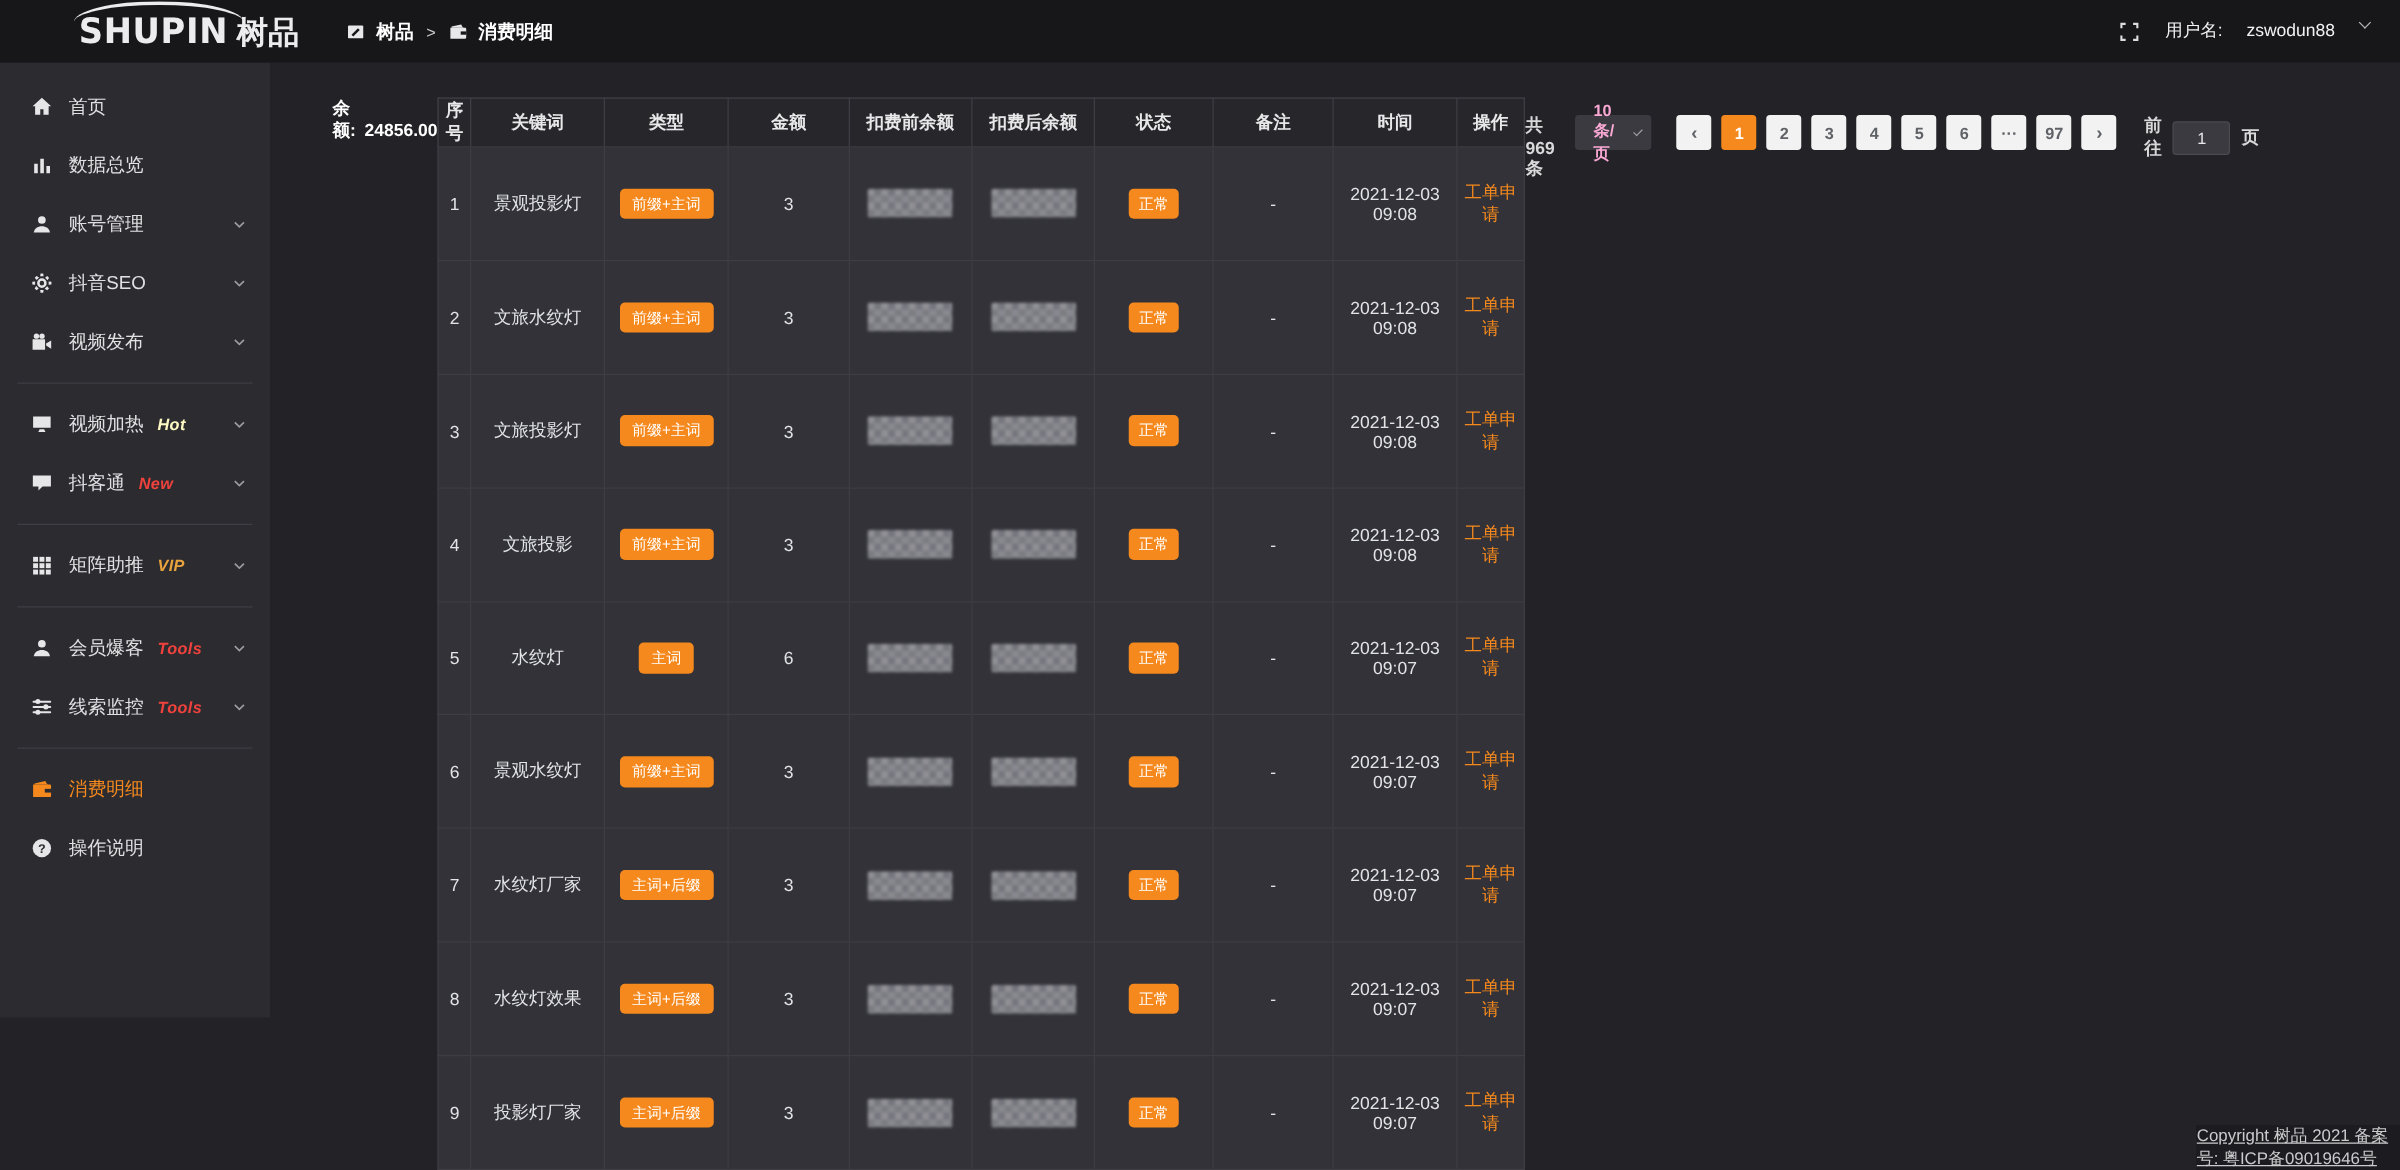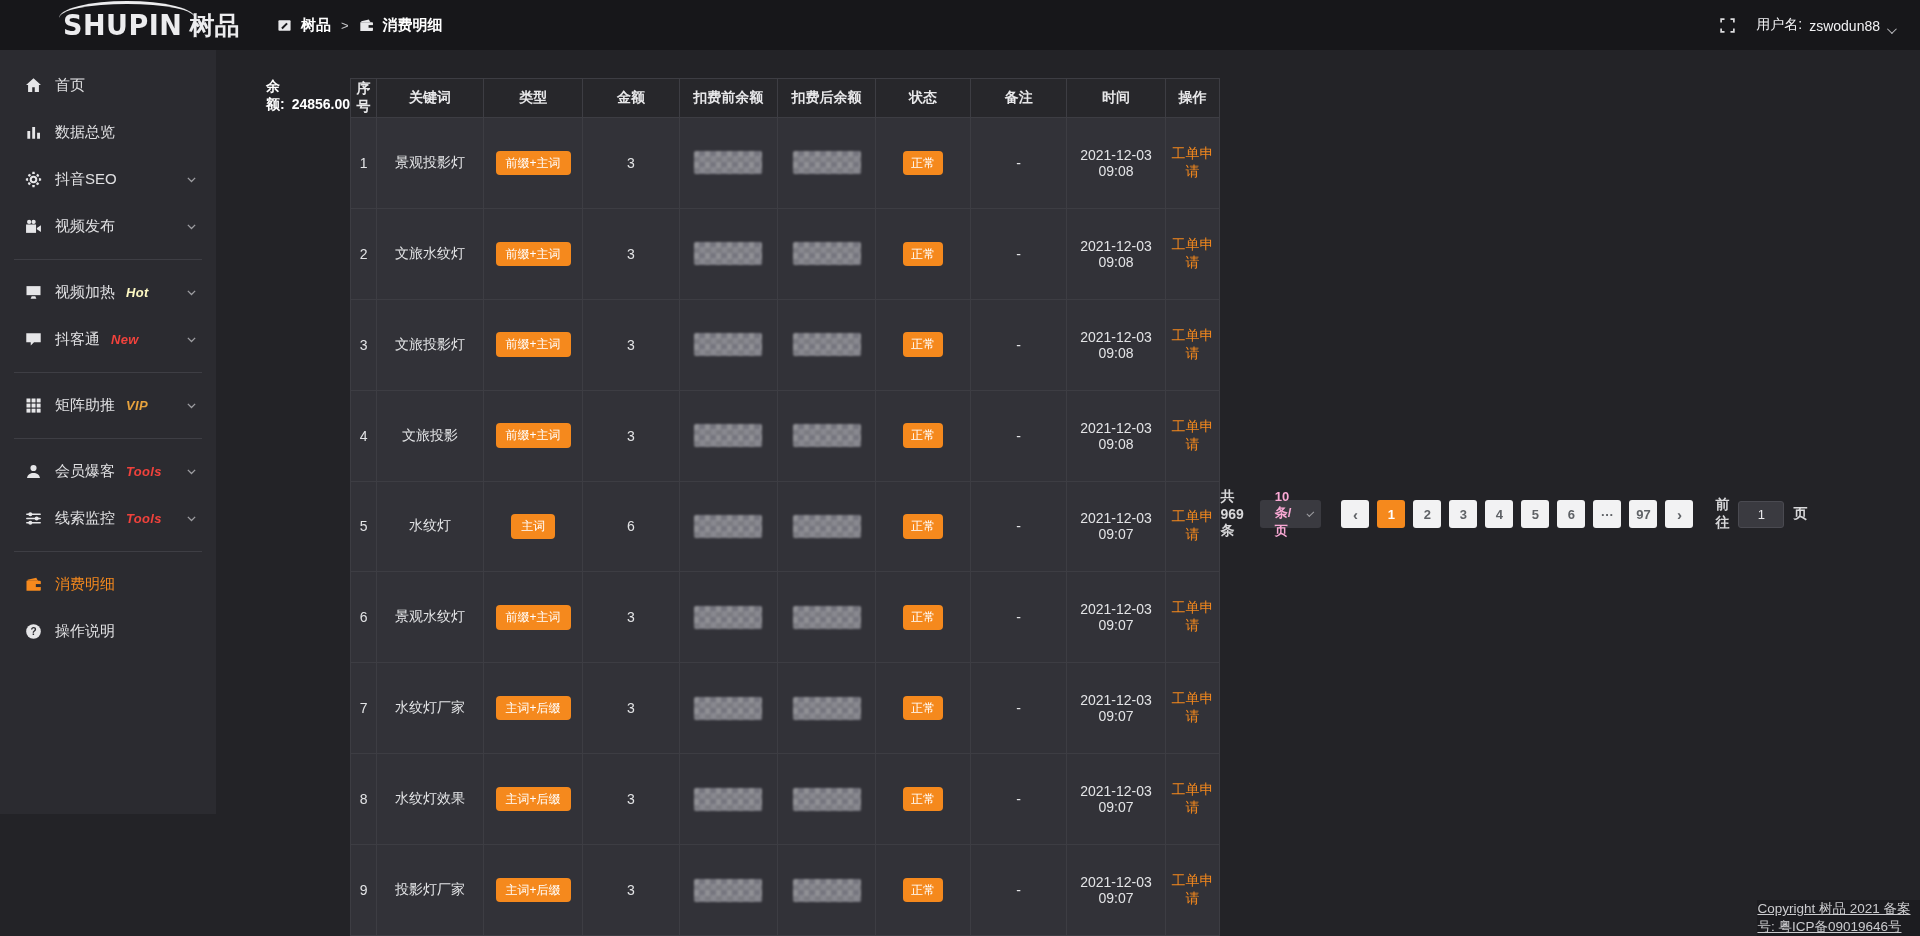--- a/index.html
+++ b/index.html
@@ -16,21 +16,21 @@
   .logo { width:216px; height:50px; position:relative; display:flex; align-items:center; padding-left:20px; flex:none; cursor:pointer;}
   .logo-arc { position:absolute; left:16px; top:1px; width:136px; height:34px;
     border-top:3px solid #ececee; border-radius:50%; }
   .logo-en { font-family:"DejaVu Sans", sans-serif; font-weight:800; font-size:27px; color:#ececee; letter-spacing:0.5px; transform:scaleY(1.04); }
   .logo-cn { font-size:25px; font-weight:800; color:#ececee; margin-left:7px; }
   .breadcrumb { display:flex; align-items:center; gap:9px; margin-left:18px; color:#ffffff; font-size:15px; font-weight:700; }
   .bc-icon { width:15px; height:15px; display:inline-flex; color:#e8e8ea; }
   .bc-sep { color:#c9c9cc; font-size:13px; font-weight:400; padding:0 1px; }
   .topbar-right { margin-left:auto; display:flex; align-items:center; gap:20px; padding-right:26px; color:#f2f2f4; font-size:14px; }
   .fs-icon { width:17px; height:17px; display:inline-flex; color:#dcdcde; cursor:pointer; }
-  .user-box { display:flex; align-items:flex-end; gap:7px; cursor:pointer; }
+  .user-box { display:flex; align-items:flex-start; gap:19px; cursor:pointer; }
   .chev { width:7px; height:7px; border-right:1.5px solid #b9b9bd; border-bottom:1.5px solid #b9b9bd; transform:rotate(45deg) translateY(-2px); display:inline-block; }
   
   .sidebar { position:absolute; left:0; top:50px; width:216px; height:764px; background:#2b2b30; padding-top:12px; }
   .side-item { height:47px; display:flex; align-items:center; padding:0 18px 0 25px; color:#e0e0e2; font-size:15px; cursor:pointer; }
   .side-item .icn { width:17px; height:17px; flex:none; margin-right:13px; display:inline-flex; color:#e6e6e8; }
   .side-item .icn svg { width:100%; height:100%; }
   .side-item.active, .side-item.active .icn { color:#f5891d; }
   .side-tag { margin-left:11px; font-style:italic; font-weight:800; font-size:13px; letter-spacing:.3px; }
   .side-chevron { margin-left:auto; width:13px; height:13px; color:#9d9da1; display:inline-flex; }
   .side-chevron svg { width:100%; height:100%; }
@@ -49,21 +49,21 @@
   .type-badge, .status-badge {
     display:inline-block; background:#f5891d; color:#ffffff; font-size:12px;
     padding:5px 10px; border-radius:4px; line-height:1.2;
   }
   .status-badge { padding:5px 8px; }
   .mosaic { width:68px; height:23px; margin:0 auto; border-radius:2px; opacity:.72;
     background: conic-gradient(#90909a 25%, #ababb2 0 50%, #98989f 0 75%, #b5b5ba 0) 0 0/11px 11px;
     filter: blur(1.3px); }
   .cell-action { color:#f5891d; cursor:pointer; }
   
-  .pagination { display:flex; align-items:center; justify-content:center; gap:8px; margin-top:14px; color:#d8d8da; font-size:14px; }
+  .pagination { display:flex; align-items:flex-start; justify-content:center; gap:8px; margin-top:14px; color:#d8d8da; font-size:14px; }
   .pg-total { font-weight:600; margin-right:8px; }
   .pg-size { background:#3a3a40; height:28px; border-radius:3px; display:flex; align-items:center; gap:12px;
     padding:0 11px 0 15px; font-size:13px; font-weight:600; color:#f9a8d4; cursor:pointer; margin-right:12px; }
   .pg-size .chev { border-color:#9d9da1; }
   .pg-pages { display:flex; gap:8px; }
   .pg-btn { min-width:28px; height:28px; padding:0 6px; border:none; border-radius:3px; background:#f2f2f3;
     color:#5f6266; font-size:13px; font-weight:700; display:flex; align-items:center; justify-content:center; cursor:pointer;
     font-family:"Liberation Sans", sans-serif; }
   .pg-btn.active { background:#f5891d; color:#ffffff; }
   .pg-arrow { font-size:15px; }
@@ -128,20 +128,36 @@
       </span>
       <span>首页</span>
     </div>
     <div class="side-item">
       <span class="icn">
         <svg viewBox="0 0 16 16">
           <path fill="currentColor" d="M2.2 13.8V6.6h2.7v7.2zm4.6 0v-11h2.7v11zm4.6 0V8.2h2.7v5.6z"></path>
         </svg>
       </span>
       <span>数据总览</span>
+    </div>
+    <div class="side-item">
+      <span class="icn">
+        <svg viewBox="0 0 16 16">
+          <g fill="currentColor">
+            <circle cx="8" cy="4.7" r="2.9"></circle>
+            <path d="M1.9 14.2c.4-3.2 3-4.8 6.1-4.8s5.7 1.6 6.1 4.8z"></path>
+          </g>
+        </svg>
+      </span>
+      <span>账号管理</span>
+      <span class="side-chevron">
+        <svg viewBox="0 0 16 16">
+          <path fill="none" stroke="currentColor" stroke-width="1.6" d="m3.5 6 4.5 4.5L12.5 6"></path>
+        </svg>
+      </span>
     </div>
     <div class="side-item">
       <span class="icn">
         <svg viewBox="0 0 16 16">
           <g fill="currentColor">
             <path d="M8 4.4a3.6 3.6 0 1 0 0 7.2 3.6 3.6 0 0 0 0-7.2zm0 5.3a1.7 1.7 0 1 1 0-3.4 1.7 1.7 0 0 1 0 3.4z"></path>
             <path d="M7 .8h2l.3 2.1H6.7zM7 15.2h2l.3-2.1H6.7zM.8 7v2l2.1.3V6.7zM15.2 7v2l-2.1.3V6.7zM2.6 4 4 2.6l1.9 1.1L4 5.6zM13.4 12 12 13.4l-1.9-1.1L12 10.4zM12 2.6 13.4 4l-1.1 1.9L10.4 4zM4 13.4 2.6 12l1.1-1.9L5.6 12z"></path>
           </g>
         </svg>
       </span>

